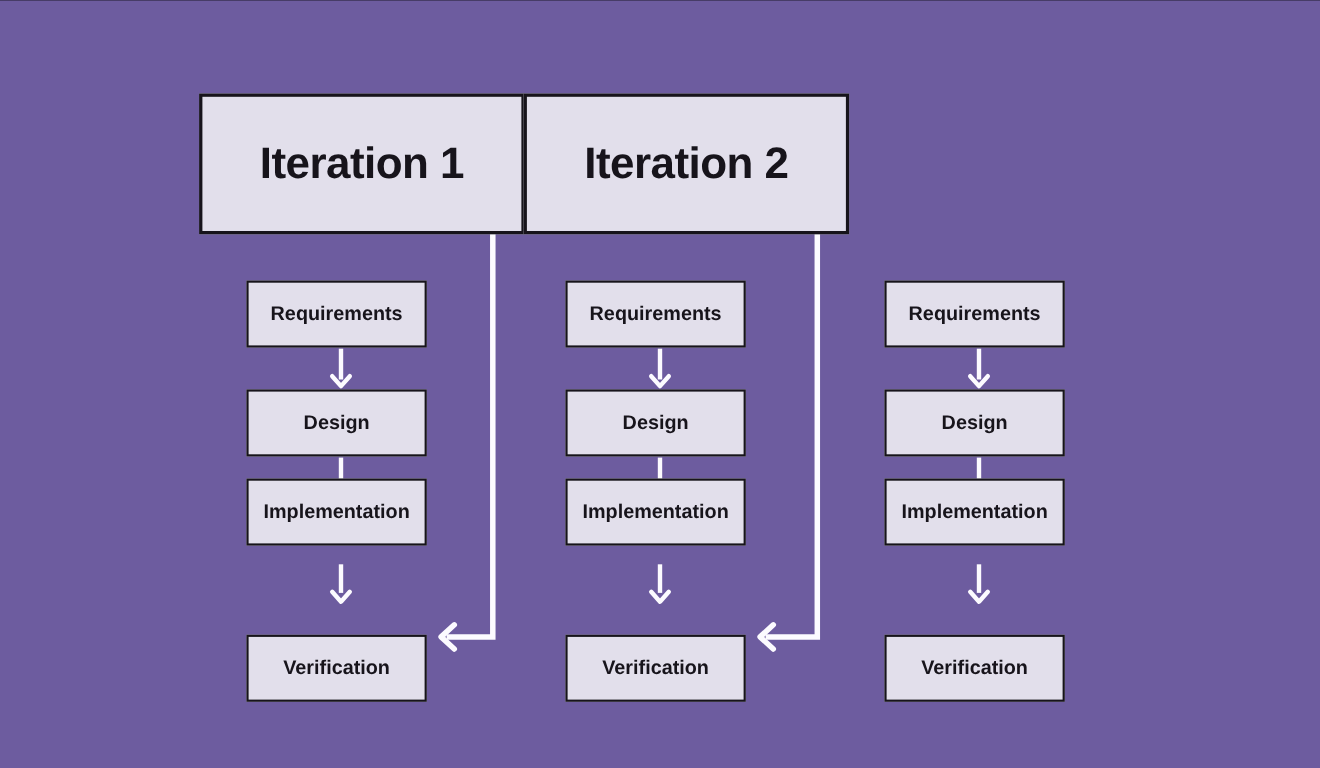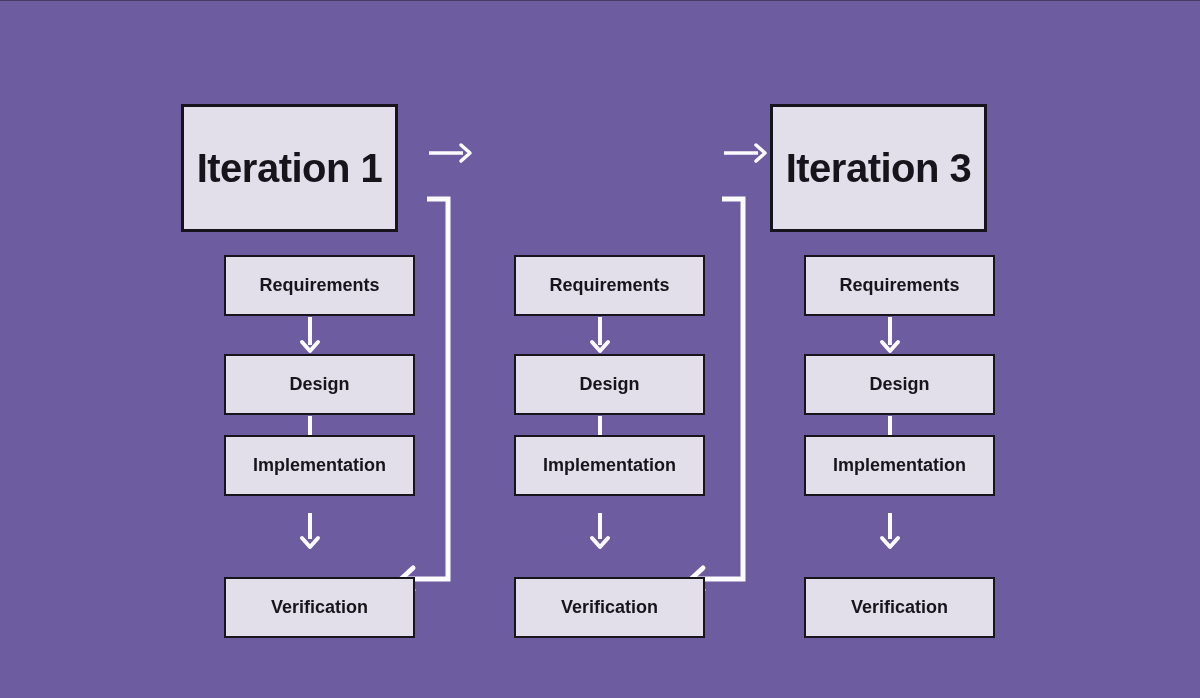--- a/index.html
+++ b/index.html
@@ -6,29 +6,29 @@
   .canvas{
     position:relative;
     width:1200px;height:698px;
     background:#6D5C9F;
     overflow:hidden;
     font-family:"Liberation Sans",sans-serif;
     border-top:1px solid rgba(0,0,0,.35);
   }
   svg.arrows{position:absolute;left:0;top:0;width:1200px;height:698px;pointer-events:none;}
   .iter-box{
-    position:absolute;top:103px;width:217px;height:128px;
+    position:absolute;top:84px;width:296px;height:128px;
     background:#E2DFEB;border:3px solid #17141B;box-sizing:border-box;
     display:flex;align-items:center;justify-content:center;
   }
   .iter-title{
     font-size:40px;font-weight:700;color:#17141B;letter-spacing:-0.5px;white-space:nowrap;
   }
   .stage-box{
-    position:absolute;width:191px;height:61px;
+    position:absolute;width:164px;height:61px;
     background:#E2DFEB;border:2px solid #17141B;box-sizing:border-box;
     display:flex;align-items:center;justify-content:center;
   }
   .stage-label{font-size:18px;font-weight:700;color:#17141B;white-space:nowrap;}
   
   .it-1{left:181px}.it-2{left:476px}.it-3{left:770px}
   .col-1{left:224px}.col-2{left:514px}.col-3{left:804px}
   .row-1{top:254px}.row-2{top:353px}.row-3{top:434px}.row-4{top:576px}
   .shaft{stroke:#FCFBFF;fill:none;stroke-linecap:butt;stroke-linejoin:miter;}
   .head{stroke:#FCFBFF;fill:none;stroke-linecap:round;stroke-linejoin:round;}
@@ -98,22 +98,22 @@
 
     <g>
       <path class="shaft w-fb" d="M722 198 H743 V578 H696"></path>
       <path class="head w-fb" d="M703 567 L691 578 L703 589"></path>
     </g>
   </svg>
 
   <div class="iter-box it-1">
     <span class="iter-title">Iteration 1</span>
   </div>
-  <div class="iter-box it-3">
-    <span class="iter-title">Iteration 3</span>
+  <div class="iter-box it-2">
+    <span class="iter-title">Iteration 2</span>
   </div>
 
   <div class="stage-box col-1 row-1">
     <span class="stage-label">Requirements</span>
   </div>
   <div class="stage-box col-1 row-2">
     <span class="stage-label">Design</span>
   </div>
   <div class="stage-box col-1 row-3">
     <span class="stage-label">Implementation</span>

